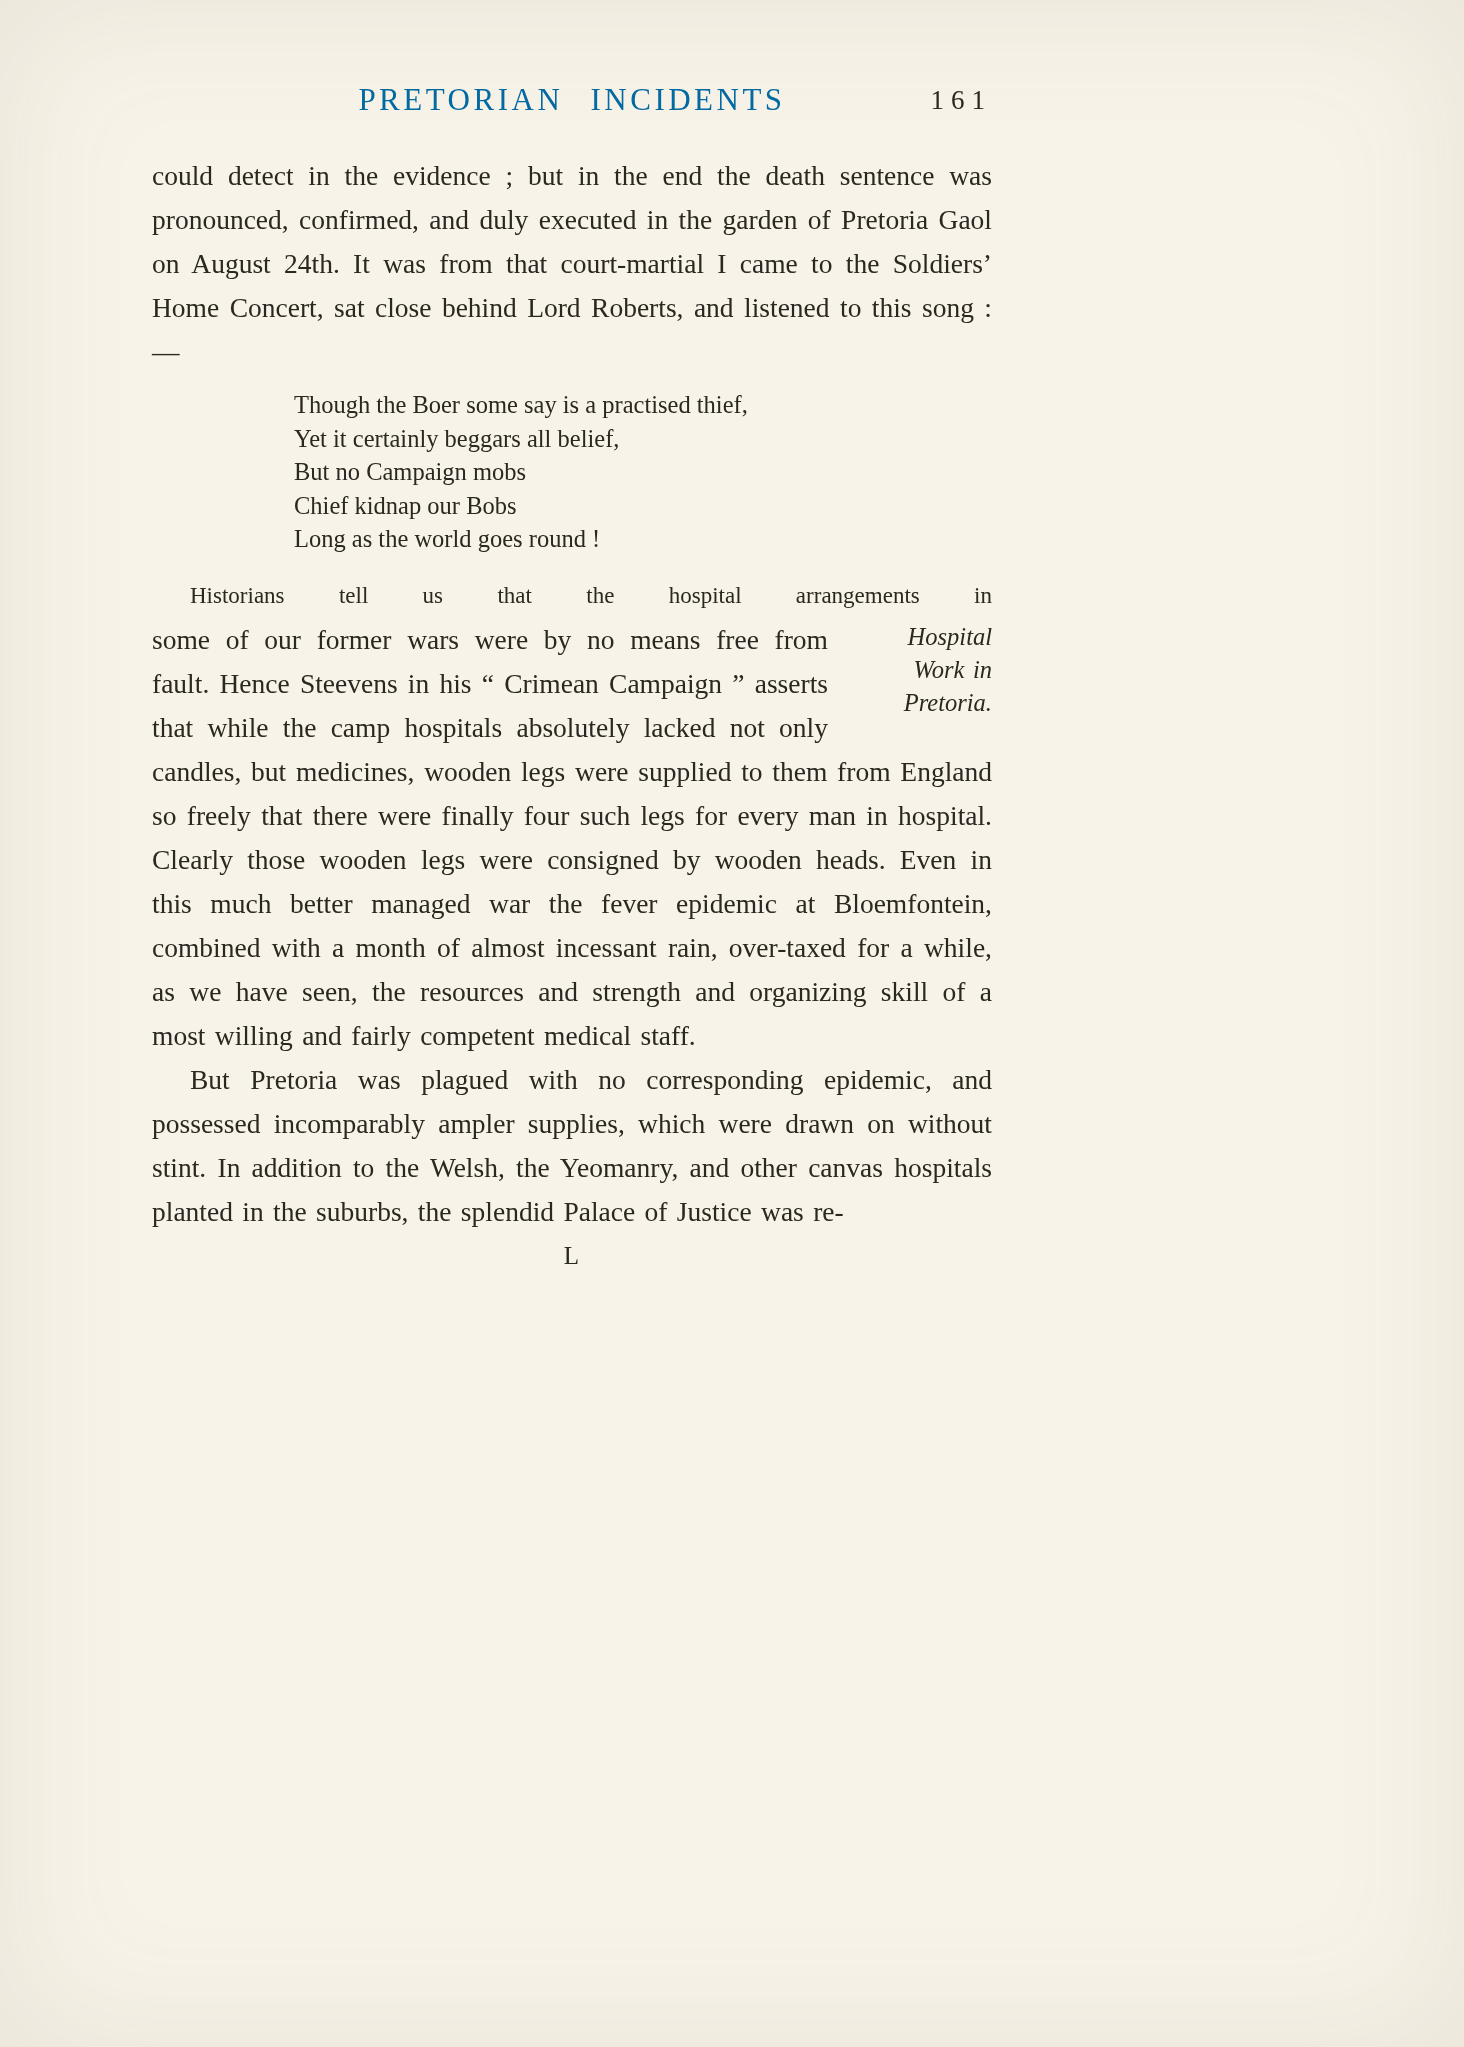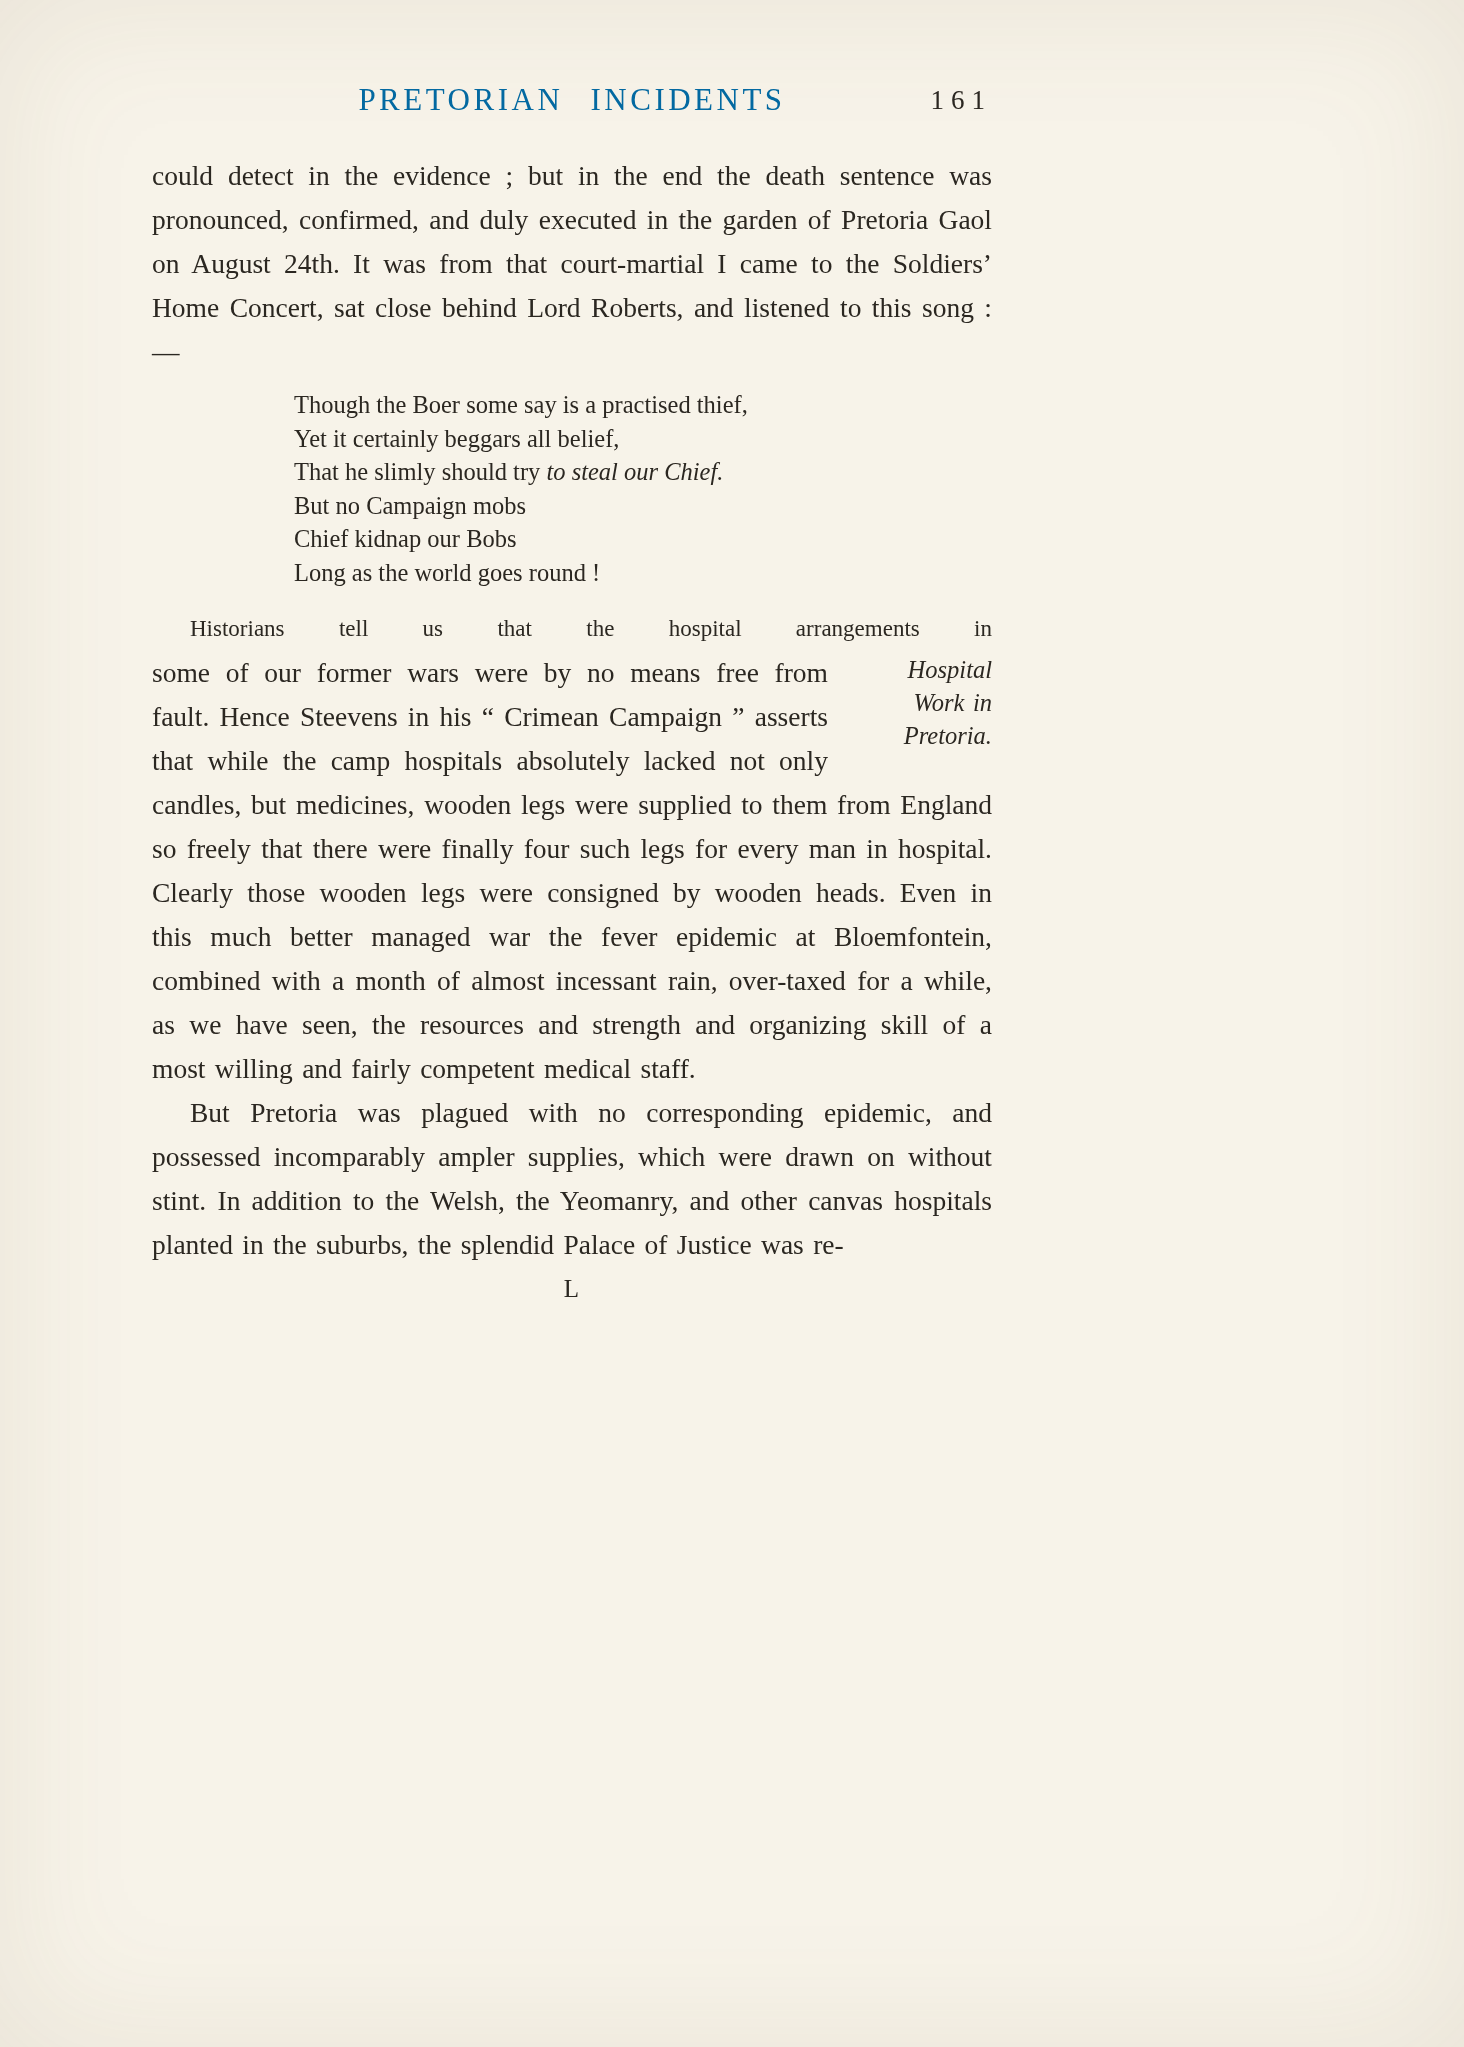--- a/index.html
+++ b/index.html
@@ -95,21 +95,20 @@
     <div class="page-header">
       <div class="page-title">PRETORIAN INCIDENTS</div>
       <div class="page-number">161</div>
     </div>
 
     <p class="par">could detect in the evidence ; but in the end the death sentence was pronounced, confirmed, and duly executed in the garden of Pretoria Gaol on August 24th. It was from that court-martial I came to the Soldiers’ Home Concert, sat close behind Lord Roberts, and listened to this song :—</p>
 
     <div class="poem">
       <div class="poem-line">Though the Boer some say is a practised thief,</div>
       <div class="poem-line">Yet it certainly beggars all belief,</div>
-      <div class="poem-line"><span>That he slimly should try </span><span class="italic">to steal our Chief.</span></div>
       <div class="poem-line">But no Campaign mobs</div>
       <div class="poem-line">Chief kidnap our Bobs</div>
       <div class="poem-line">Long as the world goes round !</div>
     </div>
 
     <div>
       <div class="line-full">Historians tell us that the hospital arrangements in</div>
       <p class="par"><span class="sidenote">
             <span>Hospital</span>
             <span>Work in</span>

